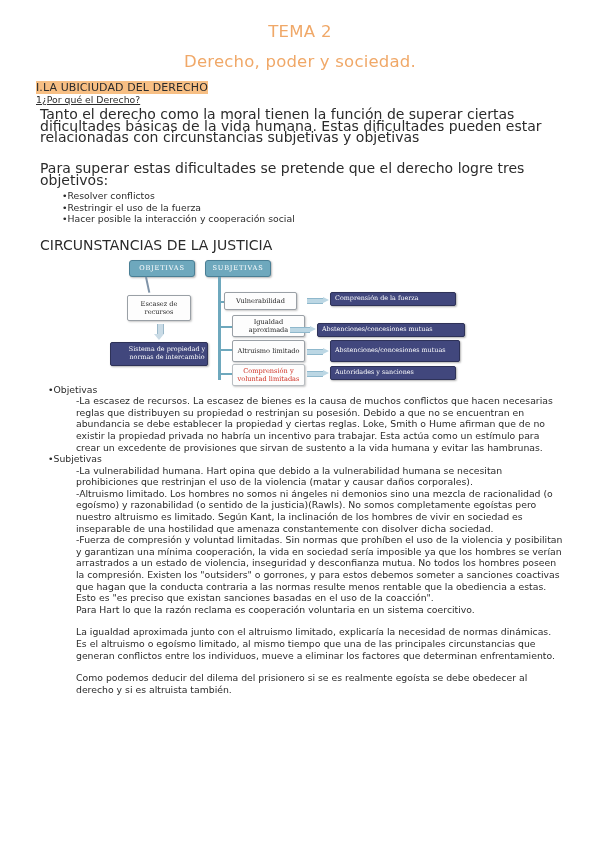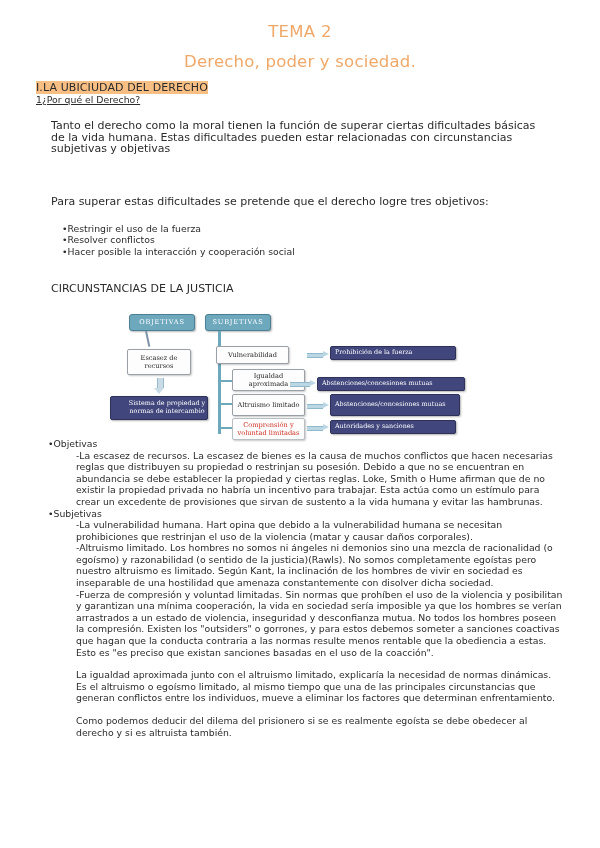--- a/index.html
+++ b/index.html
@@ -12,21 +12,21 @@
 
   
   .title-block{text-align:center;padding-top:22px;}
   .title-line1{font-size:16.5px;color:#f0a868;letter-spacing:.3px;}
   .title-line2{font-size:16.5px;color:#f0a868;letter-spacing:.2px;margin-top:11px;}
 
   
   .content{padding:0 34px 0 36px;font-size:9.3px;line-height:11.6px;}
   .hl{background:#f7bf84;display:inline;font-size:11px;letter-spacing:.1px;}
   .u{text-decoration:underline;font-size:9.3px;}
-  .para{margin:15px;font-size:11px;line-height:11.6px;}
+  .para{margin:4px;font-size:14px;line-height:11.6px;}
   .gap{height:11px;}
   .bullets{margin:0;padding:0;list-style:none;}
   .bullets li{margin-left:26px;font-size:9.3px;line-height:11.6px;}
   .b{font-weight:normal;}
 
   .lvl1{margin-left:12px;font-size:9.3px;line-height:11.6px;}
   .lvl2{margin-left:40px;font-size:9.3px;line-height:11.6px;text-align:left;}
   .plain{margin-left:40px;font-size:9.3px;line-height:11.6px;}
 
   
@@ -87,22 +87,22 @@
     </div>
     <div>
       <span class="u">1¿Por qué el Derecho?</span>
     </div>
     <p class="para">Tanto el derecho como la moral tienen la función de superar ciertas dificultades básicas de la vida humana. Estas dificultades pueden estar relacionadas con circunstancias subjetivas y objetivas</p>
 
     <div class="gap"></div>
 
     <p class="para">Para superar estas dificultades se pretende que el derecho logre tres objetivos:</p>
     <ul class="bullets">
+      <li>•<span>Resolver conflictos</span></li>
       <li>•<span>Restringir el uso de la fuerza</span></li>
-      <li>•<span>Resolver conflictos</span></li>
       <li>•<span>Hacer posible la interacción y cooperación social</span></li>
     </ul>
 
     <div class="gap"></div>
     <p class="para">CIRCUNSTANCIAS DE LA JUSTICIA</p>
   </div>
 
   <div class="diagram">
 
     <div class="dg-box teal-head" style="left:129px;top:4px;width:66px;height:17px;">OBJETIVAS</div>
@@ -115,26 +115,26 @@
       <div class="head" style="top:10px;"></div>
     </div>
     <div class="dg-box navy-box ctr" style="left:110px;top:86px;width:98px;height:24px;">Sistema de propiedad y normas de intercambio</div>
 
     <div class="conn" style="left:218px;top:21px;width:2.5px;height:103px;"></div>
     <div class="conn" style="left:218px;top:45px;width:14px;height:2.5px;"></div>
     <div class="conn" style="left:218px;top:70px;width:14px;height:2.5px;"></div>
     <div class="conn" style="left:218px;top:93px;width:14px;height:2.5px;"></div>
     <div class="conn" style="left:218px;top:117px;width:14px;height:2.5px;"></div>
 
-    <div class="dg-box white-box" style="left:216px;top:36px;width:73px;height:18px;">Vulnerabilidad</div>
+    <div class="dg-box white-box" style="left:224px;top:36px;width:73px;height:18px;">Vulnerabilidad</div>
     <div class="arrow" style="left:307px;top:41px;width:22px;">
       <div class="shaft" style="width:16px;"></div>
         <div class="head" style="left:16px;"></div>
     </div>
-    <div class="dg-box navy-box" style="left:330px;top:36px;width:126px;height:14px;">Prohibición de la fuerza</div>
+    <div class="dg-box navy-box" style="left:330px;top:36px;width:126px;height:14px;">Comprensión de la fuerza</div>
 
     <div class="dg-box white-box" style="left:232px;top:59px;width:73px;height:22px;">Igualdad aproximada</div>
     <div class="arrow" style="left:290px;top:70px;width:26px;">
       <div class="shaft" style="width:20px;"></div>
         <div class="head" style="left:20px;"></div>
     </div>
     <div class="dg-box navy-box" style="left:317px;top:67px;width:148px;height:14px;">Abstenciones/concesiones mutuas</div>
 
     <div class="dg-box white-box" style="left:232px;top:84px;width:73px;height:22px;">Altruismo limitado</div>
     <div class="arrow" style="left:307px;top:92px;width:22px;">
@@ -162,20 +162,21 @@
 
     <div class="lvl2">
       <span class="b">-La vulnerabilidad humana.</span><span> Hart opina que debido a la vulnerabilidad humana se necesitan prohibiciones que restrinjan el uso de la violencia (matar y causar daños corporales).</span>
     </div>
     <div class="lvl2">
       <span class="b">-Altruismo limitado.</span><span> Los hombres no somos ni ángeles ni demonios sino una mezcla de racionalidad (o egoísmo) y razonabilidad (o sentido de la justicia)(Rawls). No somos completamente egoístas pero nuestro altruismo es limitado. Según Kant, la inclinación de los hombres de vivir en sociedad es inseparable de una hostilidad que amenaza constantemente con disolver dicha sociedad.</span>
     </div>
     <div class="lvl2">
       <span class="b">-Fuerza de compresión y voluntad limitadas.</span><span> Sin normas que prohíben el uso de la violencia y posibilitan y garantizan una mínima cooperación, la vida en sociedad sería imposible ya que los hombres se verían arrastrados a un estado de violencia, inseguridad y desconfianza mutua. No todos los hombres poseen la compresión. Existen los "outsiders" o gorrones, y para estos debemos someter a sanciones coactivas que hagan que la conducta contraria a las normas resulte menos rentable que la obediencia a estas. Esto es "es preciso que existan sanciones basadas en el uso de la coacción".</span>
     </div>
+    <div class="plain">Para Hart lo que la razón reclama es cooperación voluntaria en un sistema coercitivo.</div>
 
     <div class="gap"></div>
     <div class="plain">La igualdad aproximada junto con el altruismo limitado, explicaría la necesidad de normas dinámicas.</div>
     <div class="plain">Es el altruismo o egoísmo limitado, al mismo tiempo que una de las principales circunstancias que generan conflictos entre los individuos, mueve a eliminar los factores que determinan enfrentamiento.</div>
 
     <div class="gap"></div>
     <div class="plain">Como podemos deducir del dilema del prisionero si se es realmente egoísta se debe obedecer al derecho y si es altruista también.</div>
   </div>
 
 </div>

